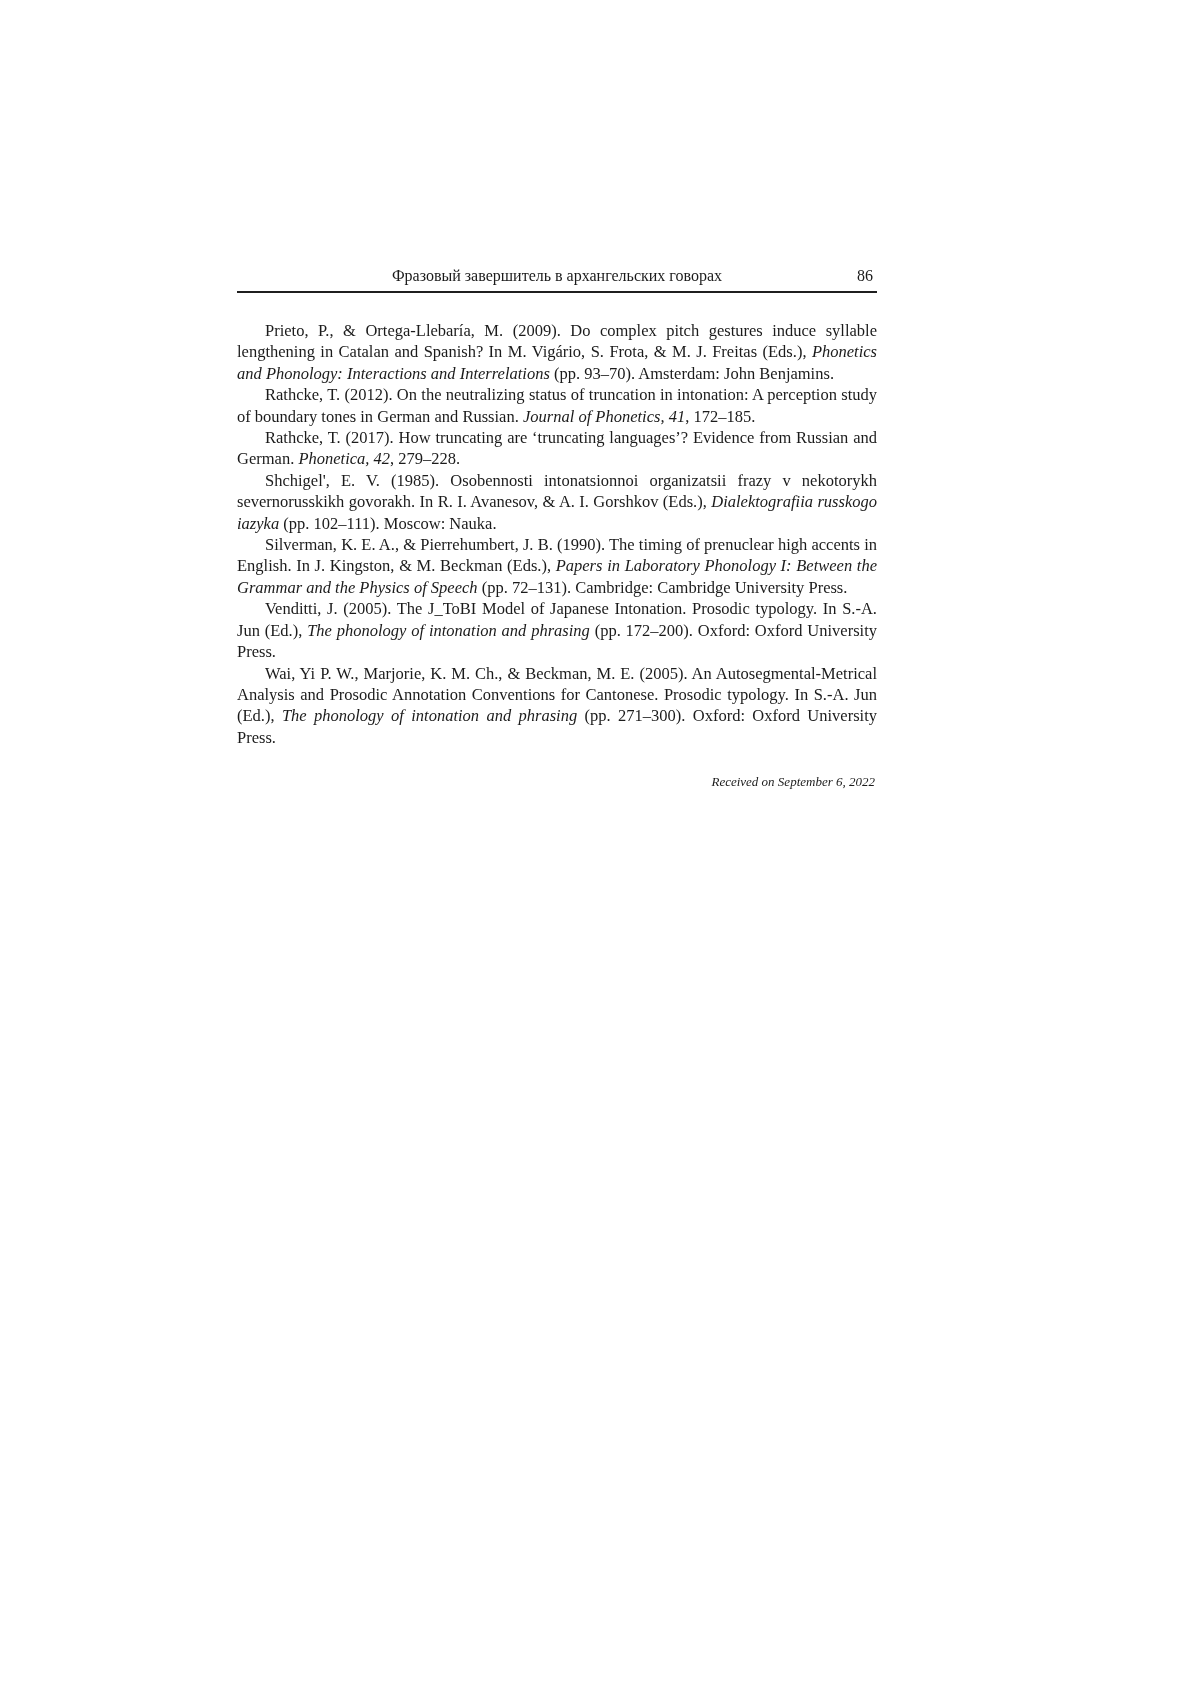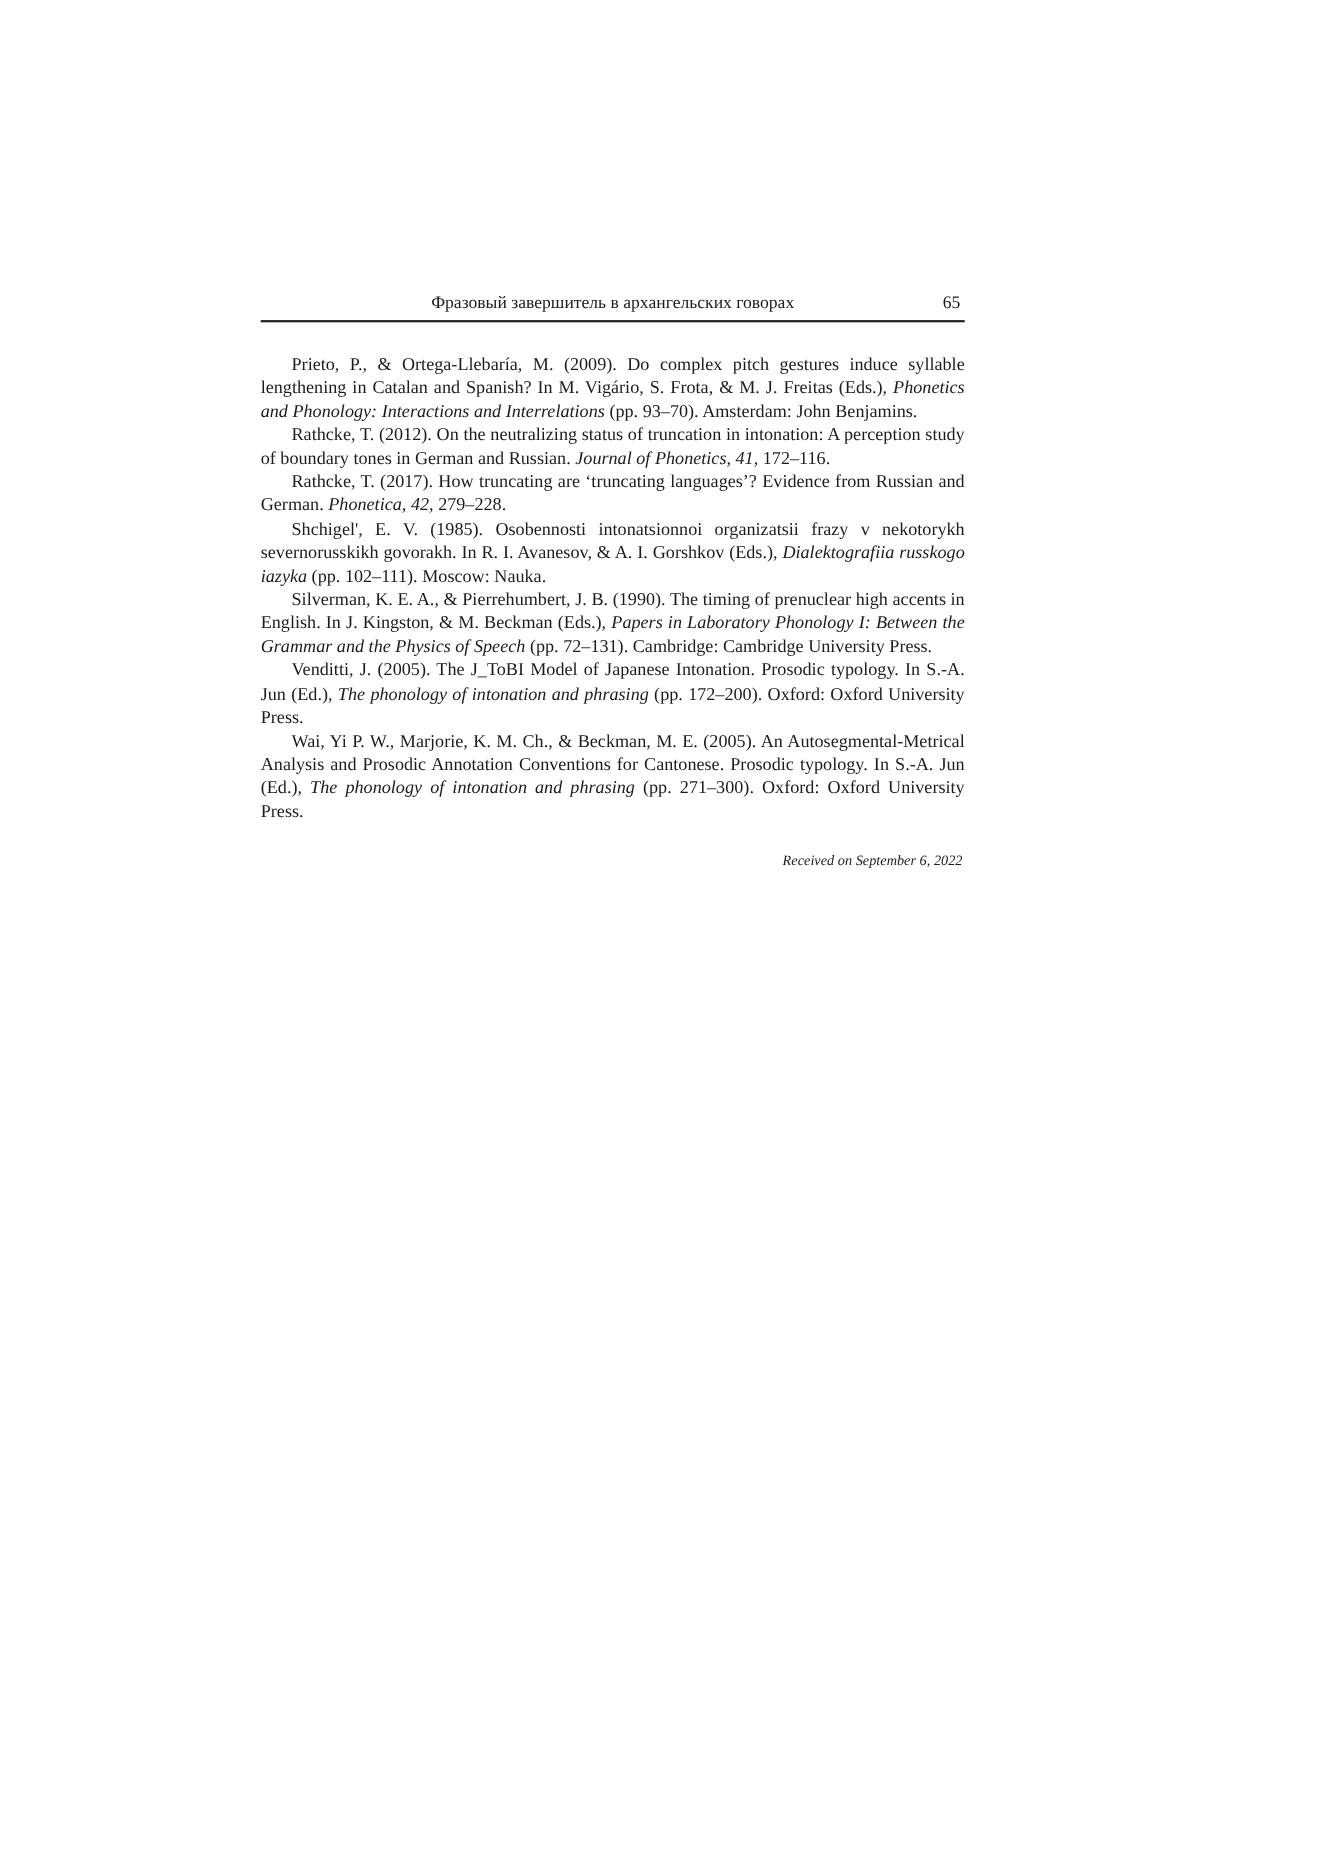--- a/index.html
+++ b/index.html
@@ -67,28 +67,28 @@
   }
 </style>
 </head>
 <body>
 
 <div class="page">
   <div class="content">
 
     <header class="running-head">
       <div class="head-title">Фразовый завершитель в архангельских говорах</div>
-      <div class="head-page">65</div>
+      <div class="head-page">86</div>
     </header>
 
     <div class="rule"></div>
 
     <section class="refs">
         <p class="ref"><span>Prieto, P., &amp; Ortega-Llebaría, M. (2009). Do complex pitch gestures induce syllable lengthening in Catalan and Spanish? In M. Vigário, S. Frota, &amp; M. J. Freitas (Eds.), </span><span class="italic">Phonetics and Phonology: Interactions and Interrelations</span><span> (pp. 93–70). Amsterdam: John Benjamins.</span></p>
-        <p class="ref"><span>Rathcke, T. (2012). On the neutralizing status of truncation in intonation: A perception study of boundary tones in German and Russian. </span><span class="italic">Journal of Phonetics, 41</span><span>, 172–116.</span></p>
+        <p class="ref"><span>Rathcke, T. (2012). On the neutralizing status of truncation in intonation: A perception study of boundary tones in German and Russian. </span><span class="italic">Journal of Phonetics, 41</span><span>, 172–185.</span></p>
         <p class="ref"><span>Rathcke, T. (2017). How truncating are ‘truncating languages’? Evidence from Russian and German. </span><span class="italic">Phonetica, 42</span><span>, 279–228.</span></p>
         <p class="ref"><span>Shchigel', E. V. (1985). Osobennosti intonatsionnoi organizatsii frazy v nekotorykh severnorusskikh govorakh. In R. I. Avanesov, &amp; A. I. Gorshkov (Eds.), </span><span class="italic">Dialektografiia russkogo iazyka</span><span> (pp. 102–111). Moscow: Nauka.</span></p>
         <p class="ref"><span>Silverman, K. E. A., &amp; Pierrehumbert, J. B. (1990). The timing of prenuclear high accents in English. In J. Kingston, &amp; M. Beckman (Eds.), </span><span class="italic">Papers in Laboratory Phonology I: Between the Grammar and the Physics of Speech</span><span> (pp. 72–131). Cambridge: Cambridge University Press.</span></p>
         <p class="ref"><span>Venditti, J. (2005). The J_ToBI Model of Japanese Intonation. Prosodic typology. In S.-A. Jun (Ed.), </span><span class="italic">The phonology of intonation and phrasing</span><span> (pp. 172–200). Oxford: Oxford University Press.</span></p>
         <p class="ref"><span>Wai, Yi P. W., Marjorie, K. M. Ch., &amp; Beckman, M. E. (2005). An Autosegmental-Metrical Analysis and Prosodic Annotation Conventions for Cantonese. Prosodic typology. In S.-A. Jun (Ed.), </span><span class="italic">The phonology of intonation and phrasing</span><span> (pp. 271–300). Oxford: Oxford University Press.</span></p>
       </section>
 
     <div class="received">Received on September 6, 2022</div>
 
   </div>

